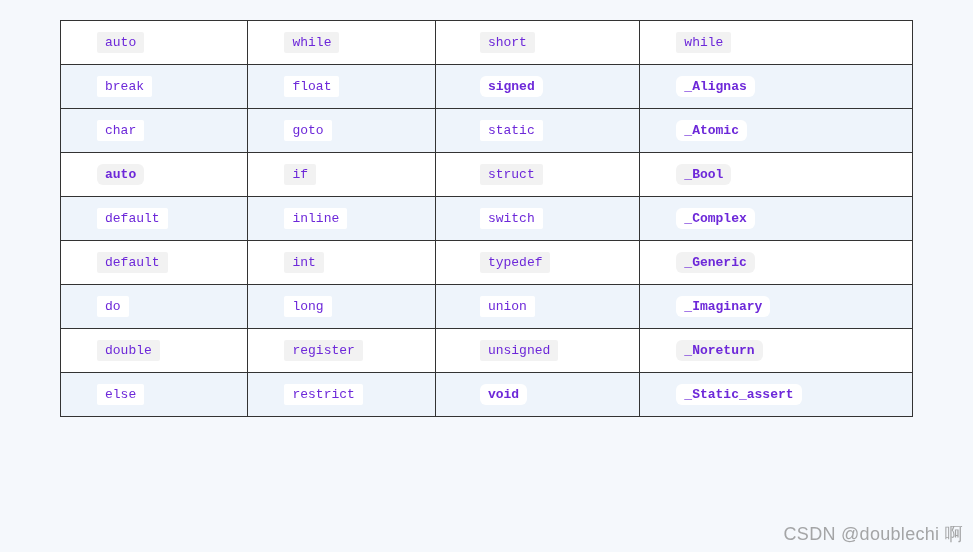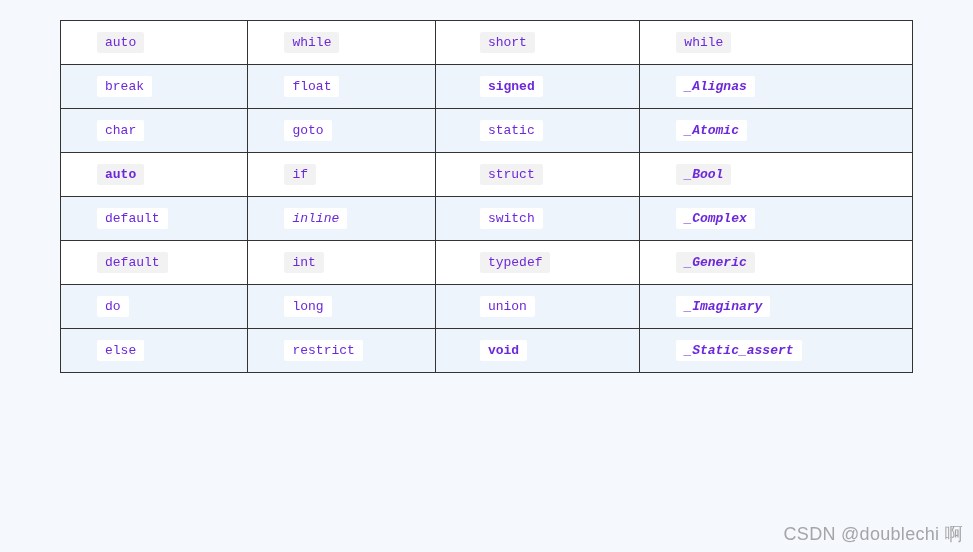--- a/index.html
+++ b/index.html
@@ -42,23 +42,23 @@
       font-size: 13px;
       color: #6d28d9;
       border-radius: 2px;
       margin-left: 24px;
     }
     .alt code.kw {
       background: #fff;
     }
     code.bold {
       font-weight: bold;
+      border-radius: 6px;
     }
     code.italic {
-      font-style: italic;
       text-align: center;
     }
     .watermark {
       position: fixed;
       bottom: 6px;
       right: 10px;
       font-family: Arial, sans-serif;
       font-size: 18px;
       color: rgba(120,120,120,0.65);
       letter-spacing: 0.3px;
@@ -104,20 +104,26 @@
         <td><code class="kw">int</code></td>
         <td><code class="kw">typedef</code></td>
         <td><code class="kw bold italic">_Generic</code></td>
       </tr>
       <tr class="alt">
         <td><code class="kw">do</code></td>
         <td><code class="kw">long</code></td>
         <td><code class="kw">union</code></td>
         <td><code class="kw bold italic">_Imaginary</code></td>
       </tr>
+      <tr>
+        <td><code class="kw">double</code></td>
+        <td><code class="kw">register</code></td>
+        <td><code class="kw">unsigned</code></td>
+        <td><code class="kw bold italic">_Noreturn</code></td>
+      </tr>
       <tr class="alt">
         <td><code class="kw">else</code></td>
         <td><code class="kw">restrict</code></td>
         <td><code class="kw bold">void</code></td>
         <td><code class="kw bold italic">_Static_assert</code></td>
       </tr>
     </tbody>
 </table>
 
 <div class="watermark">CSDN @doublechi 啊</div>

